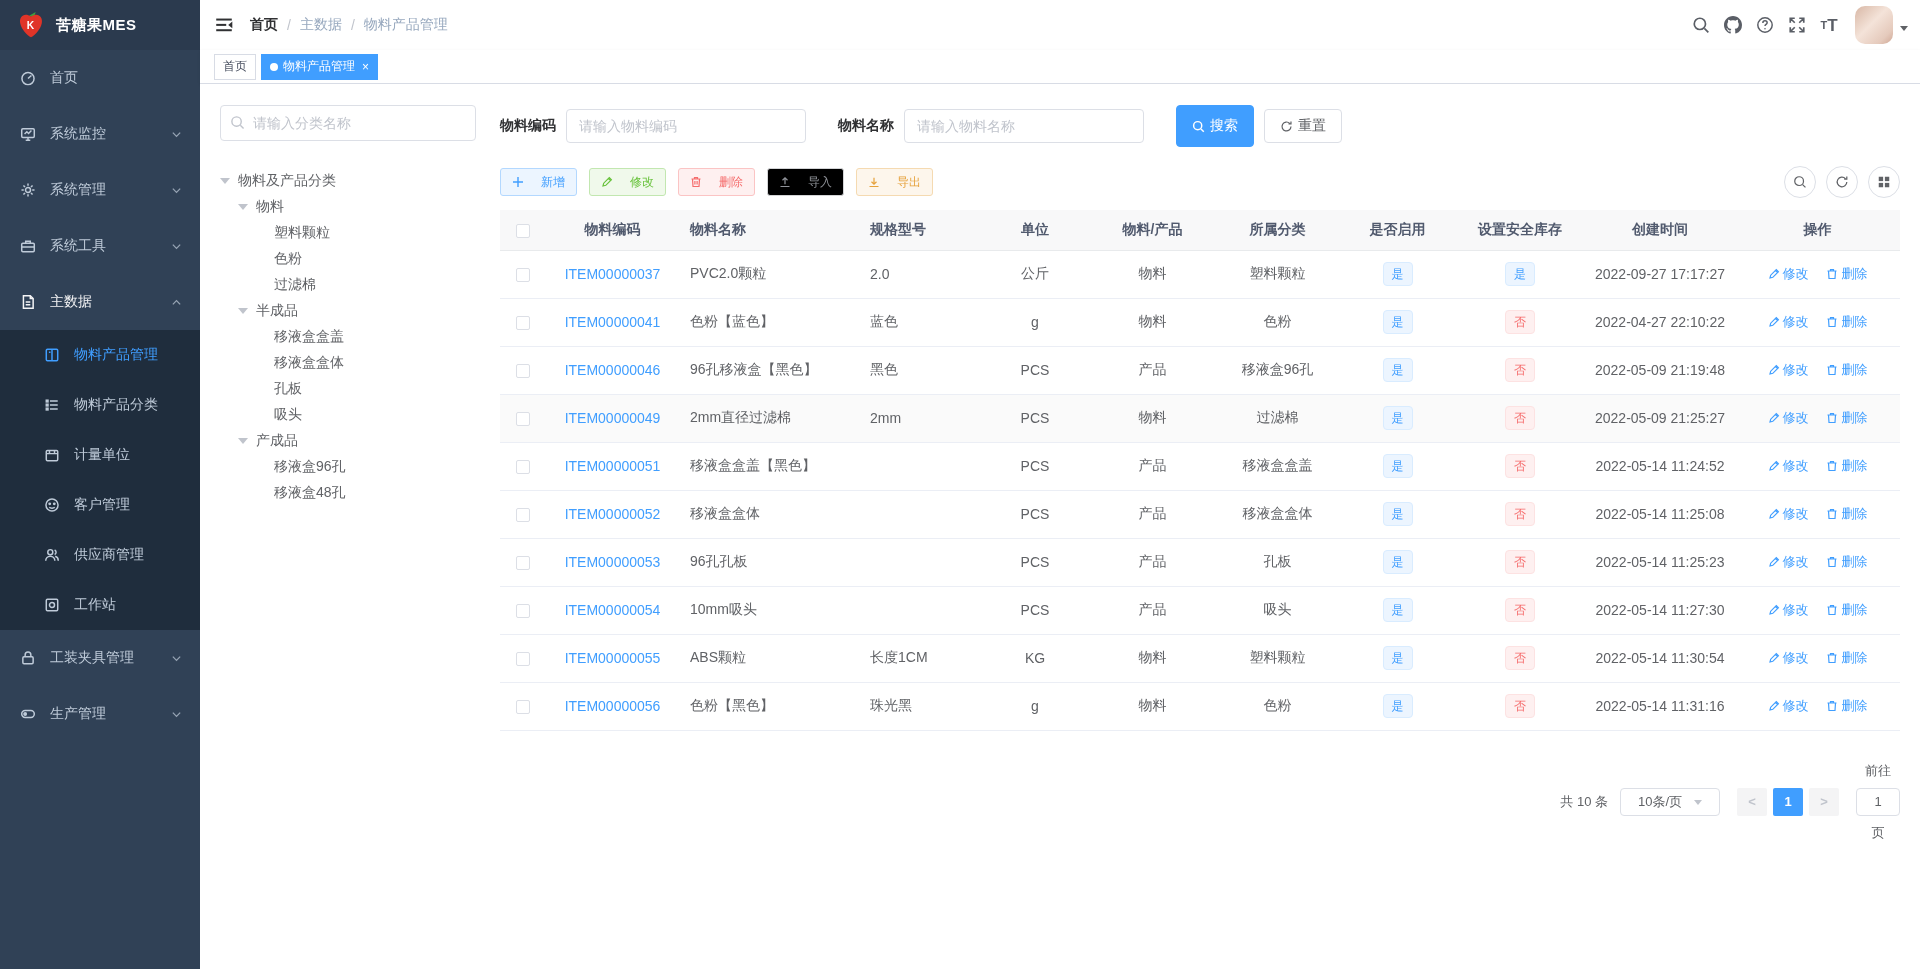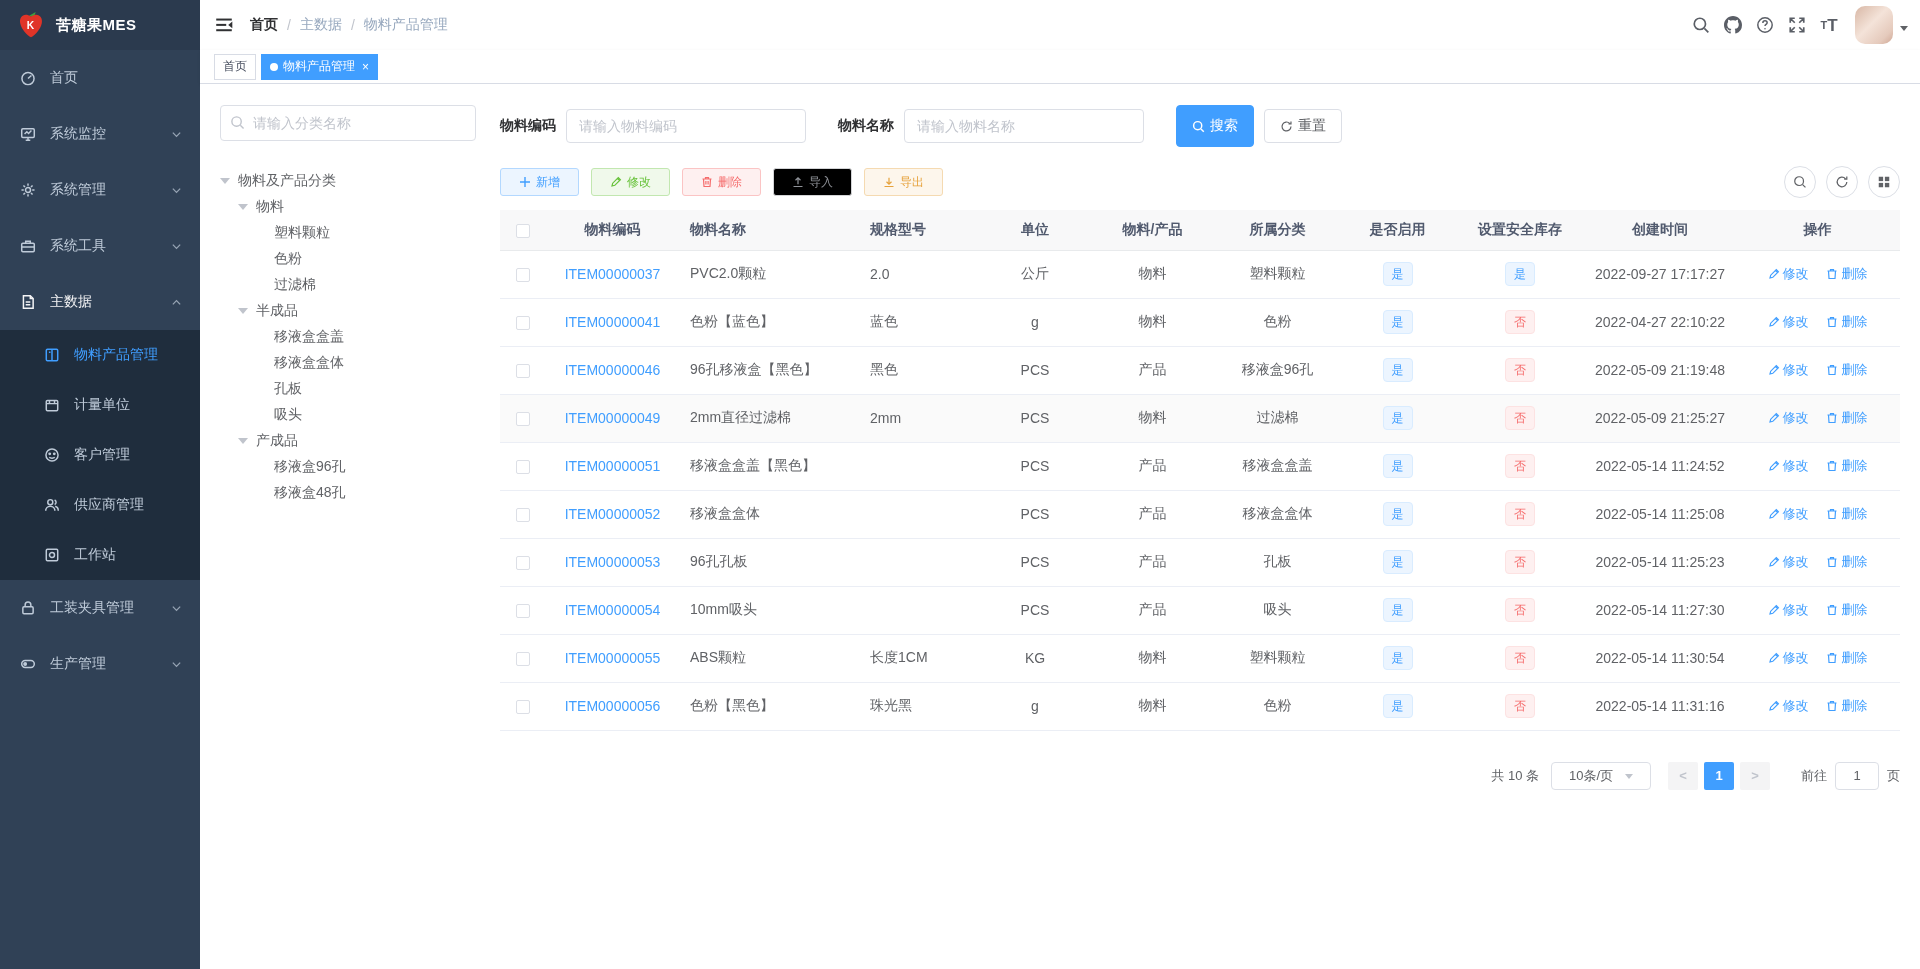--- a/index.html
+++ b/index.html
@@ -61,21 +61,21 @@
   .q-input { width:240px; height:34px; border:1px solid #dcdfe6; border-radius:4px; padding:0 12px; font-size:14px; color:#606266; outline:none; }
   .q-input::placeholder { color:#c0c4cc; }
   .q-group { display:flex; align-items:center; margin-right:32px; }
   .btn { display:inline-flex; align-items:center; gap:5px; border-radius:4px; cursor:pointer; font-size:14px; border:1px solid transparent; }
   .btn svg { width:13px; height:13px; }
   .btn-search { height:42px; padding:0 15px; background:#409EFF; border-color:#409EFF; color:#fff; margin-right:10px; }
   .btn-reset { height:34px; padding:0 15px; background:#fff; border-color:#dcdfe6; color:#606266; }
 
   
   .toolbar { display:flex; align-items:center; margin-top:19px; }
-  .tb-btn { height:28px; padding:0 18px; border-radius:3px; font-size:12px; display:inline-flex; align-items:center; gap:5px; margin-right:12px; border:1px solid; cursor:pointer; }
+  .tb-btn { height:28px; padding:0 11px; border-radius:3px; font-size:12px; display:inline-flex; align-items:center; gap:17px; margin-right:12px; border:1px solid; cursor:pointer; }
   .tb-btn svg { width:12px; height:12px; }
   .tb-add    { color:#409EFF; background:#ecf5ff; border-color:#b3d8ff; }
   .tb-edit   { color:#67c23a; background:#f0f9eb; border-color:#c2e7b0; }
   .tb-delete { color:#f56c6c; background:#fef0f0; border-color:#fbc4c4; }
   .tb-import { color:#909399; background:#000000; border-color:#d3d4d6; }
   .tb-export { color:#e6a23c; background:#fdf6ec; border-color:#f5dab1; }
   .toolbar-right { margin-left:auto; display:flex; gap:10px; }
   .circle-btn { width:32px; height:32px; border-radius:50%; border:1px solid #dcdfe6; background:#fff; color:#606266; display:flex; align-items:center; justify-content:center; cursor:pointer; }
   .circle-btn svg { width:14px; height:14px; }
 
@@ -93,21 +93,21 @@
   .op-link { color:#409EFF; font-size:13px; display:inline-flex; align-items:center; gap:3px; margin:0 7px; cursor:pointer; }
   .op-link svg { width:12px; height:12px; }
 
   
   .pagination { display:flex; align-items:center; justify-content:flex-end; margin-top:31px; font-size:13px; color:#606266; }
   .pg-total { margin-right:12px; }
   .page-select { width:100px; height:28px; border:1px solid #dcdfe6; border-radius:4px; display:flex; align-items:center; justify-content:center; gap:12px; color:#606266; cursor:pointer; margin-right:14px; background:#fff; }
   .sel-caret { width:0; height:0; border:4px solid transparent; border-top:5px solid #c0c4cc; margin-top:5px; }
   .pager-btn { min-width:30px; height:28px; background:#f4f4f5; border-radius:2px; display:flex; align-items:center; justify-content:center; color:#c0c4cc; font-weight:700; margin:0 3px; cursor:pointer; }
   .page-num { min-width:30px; height:28px; background:#409EFF; border-radius:2px; display:flex; align-items:center; justify-content:center; color:#fff; font-weight:700; margin:0 3px; cursor:pointer; }
-  .goto { display:flex; align-items:center; gap:8px; margin-left:28px; }
+  .goto { display:flex; align-items:center; gap:8px; margin-left:14px;flex-direction:column; }
   .goto-input { width:44px; height:28px; border:1px solid #dcdfe6; border-radius:4px; text-align:center; font-size:13px; color:#606266; outline:none; }
 </style>
 </head>
 <body>
 
 <div class="app">
 
   <aside class="sidebar">
     <div class="logo">
       <svg width="30" height="30" viewBox="0 0 32 32">
@@ -171,20 +171,29 @@
           </svg>
       </div>
 
       <div class="submenu">
         <div class="menu-item active">
           <svg class="mi" viewBox="0 0 14 14" fill="none" stroke="currentColor" stroke-width="1.3">
               <rect x="2" y="2" width="10" height="10" rx="1"></rect>
               <path d="M7 2v10M4.3 4.5h1.4"></path>
             </svg>
           <span>物料产品管理</span>
+        </div>
+        <div class="menu-item">
+          <svg class="mi" viewBox="0 0 14 14" fill="none" stroke="currentColor" stroke-width="1.3">
+              <path d="M5.2 3.5H12M5.2 7H12M5.2 10.5H12"></path>
+              <rect x="2" y="2.8" width="1.5" height="1.5" fill="currentColor"></rect>
+              <rect x="2" y="6.3" width="1.5" height="1.5" fill="currentColor"></rect>
+              <rect x="2" y="9.8" width="1.5" height="1.5" fill="currentColor"></rect>
+            </svg>
+          <span>物料产品分类</span>
         </div>
         <div class="menu-item">
           <svg class="mi" viewBox="0 0 14 14" fill="none" stroke="currentColor" stroke-width="1.3">
               <rect x="2" y="3" width="10" height="9" rx="1"></rect>
               <path d="M2 5.8h10M4.8 3v2.8M9.2 3v2.8"></path>
             </svg>
           <span>计量单位</span>
         </div>
         <div class="menu-item">
           <svg class="mi" viewBox="0 0 14 14" fill="none" stroke="currentColor" stroke-width="1.3">

